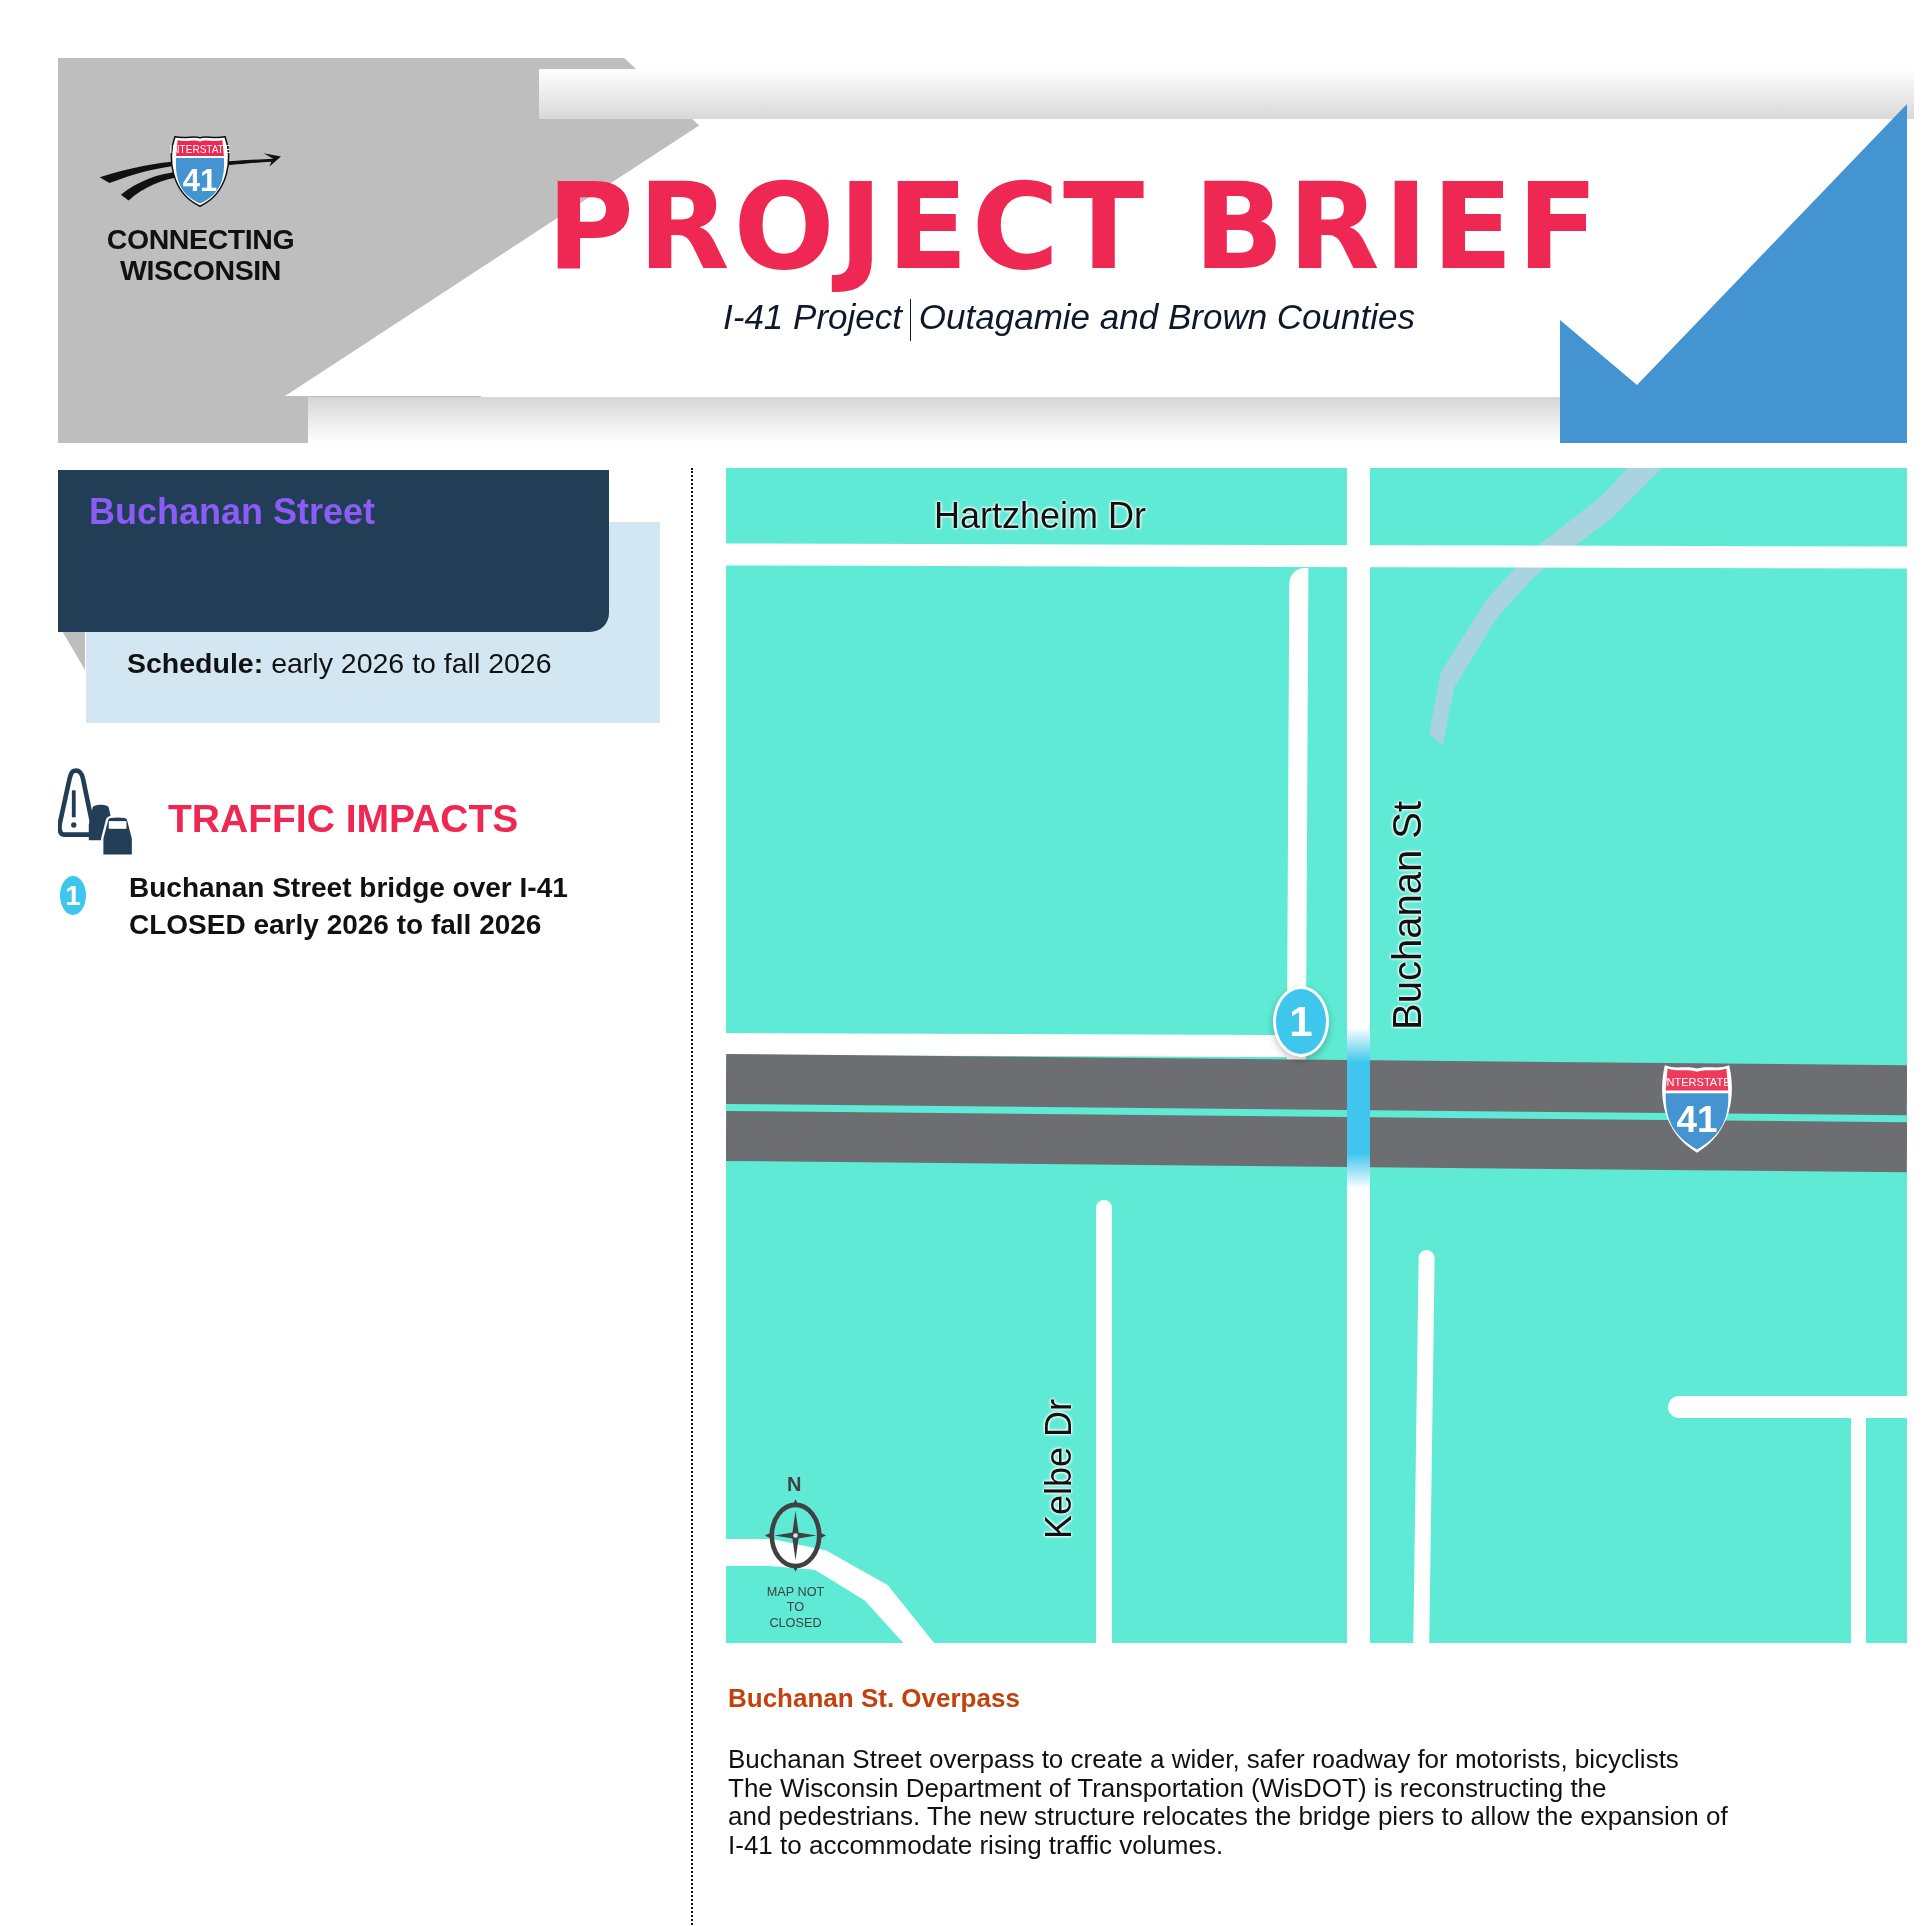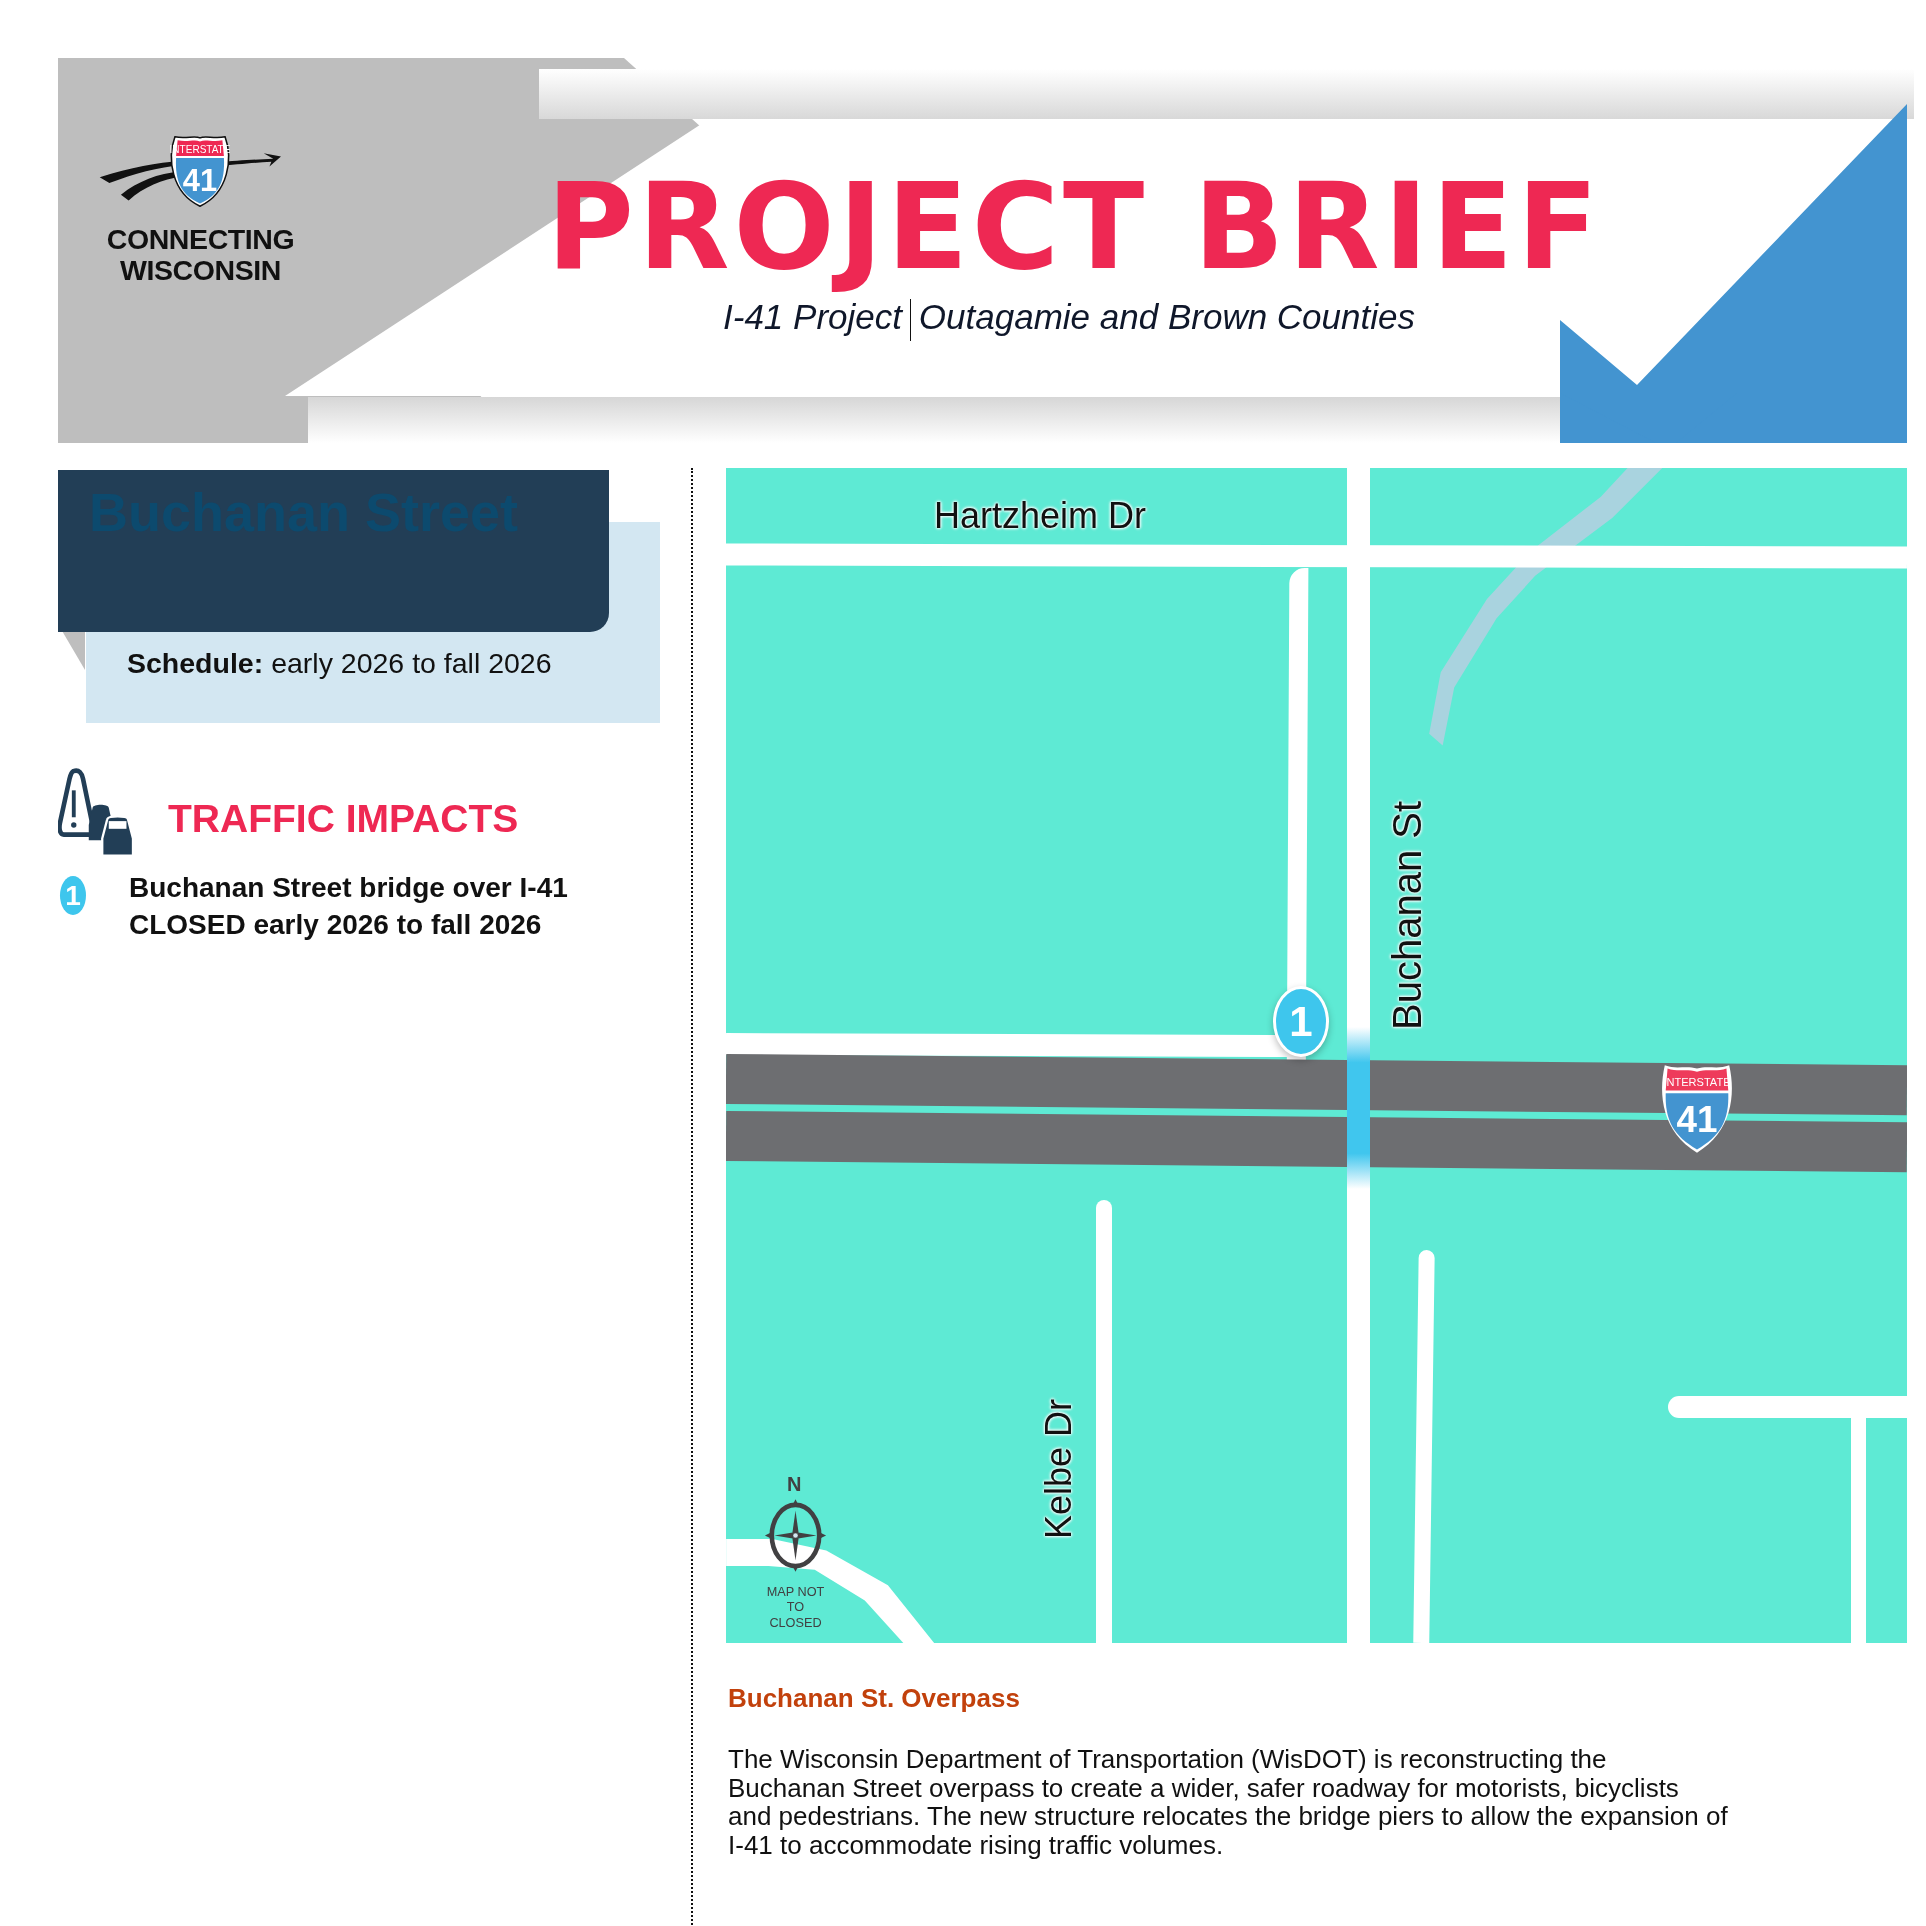--- a/index.html
+++ b/index.html
@@ -18,21 +18,21 @@
   .logo-text { left:77px; top:189px; width:247px; text-align:center; font-size:28.5px; font-weight:bold; line-height:31px; color:#111; letter-spacing:-0.4px;margin-top:35px; }
 
   .title { left:516px; top:166px; width:1117px; text-align:center; font-size:119px; font-weight:bold; color:#ee2853; letter-spacing:3.9px; line-height:123px; font-family:"DejaVu Sans", sans-serif; }
   .subtitle { left:501px; top:297px; width:1136px; text-align:center; font-size:35px; font-style:italic; color:#0f172a; font-family:"Liberation Sans", sans-serif; }
   .subtitle .sep { display:inline-block; width:1.5px; height:42px; background:#111; vertical-align:middle; margin:0 7.7px; }
 
   
   .schedule-bg { left:86px; top:522px; width:574px; height:201px; background:#d3e7f2; }
   .name-box { left:58px; top:470px; width:551px; height:162px; background:#223e56; border-bottom-right-radius:19px; }
   .name-fold { left:58px; top:624px; width:27px; height:46px; background:#bebebe; clip-path:polygon(0 0,100% 0,100% 100%); }
-  .name-text { left:89px; top:483px; width:501px; font-size:54px; font-weight:bold; color:#0c4a6e; line-height:58px; }
+  .name-text { left:89px; top:483px; width:501px; font-size:36px; font-weight:bold; color:#8b5cf6; line-height:58px; }
   .schedule { left:127px; top:647px; font-size:28.5px; color:#111; }
   .schedule b { font-weight:bold; }
 
   .vdiv { left:691px; top:468px; width:0; height:1749px; border-left:2.7px dotted #111; }
 
   .ti-icon { left:58px; top:767px; width:100px; height:89px; }
   .ti-head { left:168px; top:797px; font-size:39px; font-weight:bold; color:#ee2853; }
   .ti-badge { left:60px; top:876px; width:26px; height:39px; border-radius:50%; background:#3ec6ed; color:#fff; font-weight:bold; font-size:28px; text-align:center; line-height:39px; }
   .ti-text { left:129px; top:869px; font-size:28px; font-weight:bold; line-height:37px; color:#111; width:539px; }
 
@@ -157,18 +157,18 @@
     <circle cx="85" cy="100" r="6" fill="#d3e7f2"></circle>
   </svg>
   <div class="compass-note" style="left:37px;top:1117px;width:65px">
     <div>MAP NOT</div>
     <div>TO CLOSED</div>
   </div>
 </div>
 
 <div class="abs body-title">Buchanan St. Overpass</div>
 <div class="abs body-para">
+  <div>Buchanan Street overpass to create a wider, safer roadway for motorists, bicyclists</div>
   <div>The Wisconsin Department of Transportation (WisDOT) is reconstructing the</div>
-  <div>Buchanan Street overpass to create a wider, safer roadway for motorists, bicyclists</div>
   <div>and pedestrians. The new structure relocates the bridge piers to allow the expansion of</div>
   <div>I-41 to accommodate rising traffic volumes.</div>
 </div>
 
 
 </body></html>

